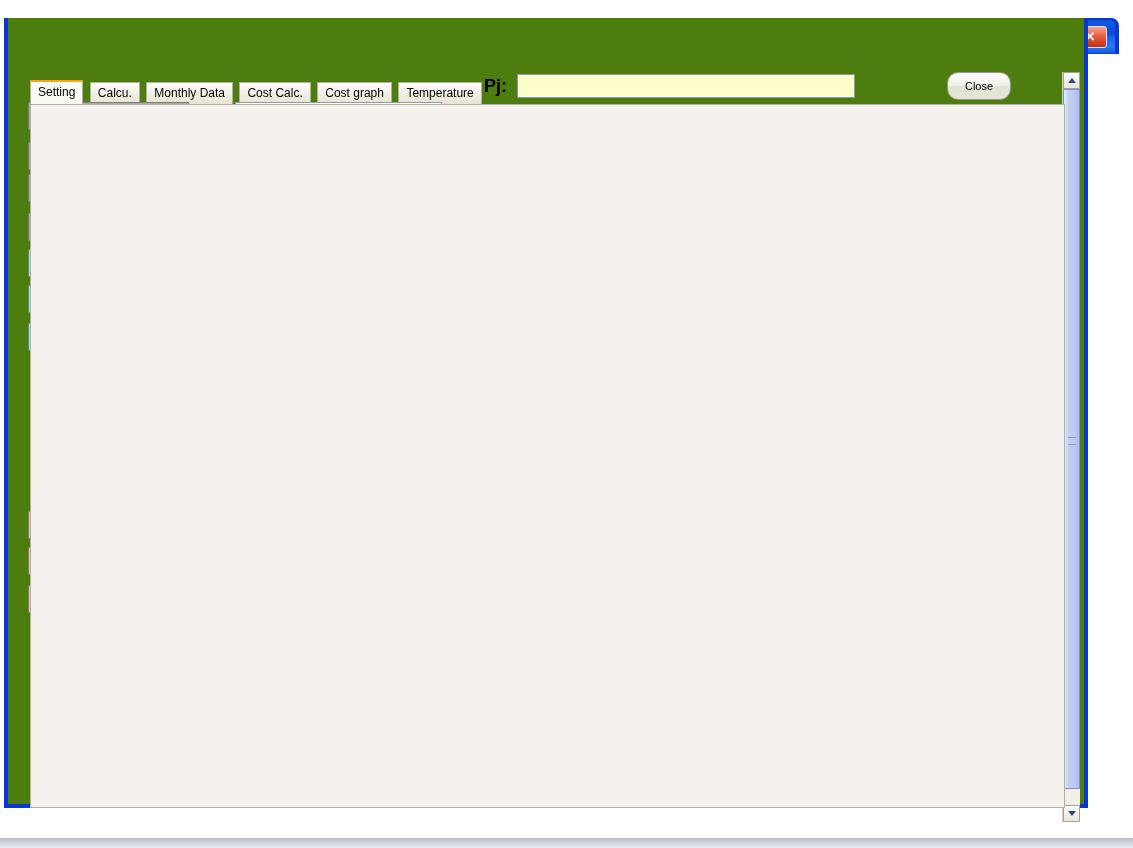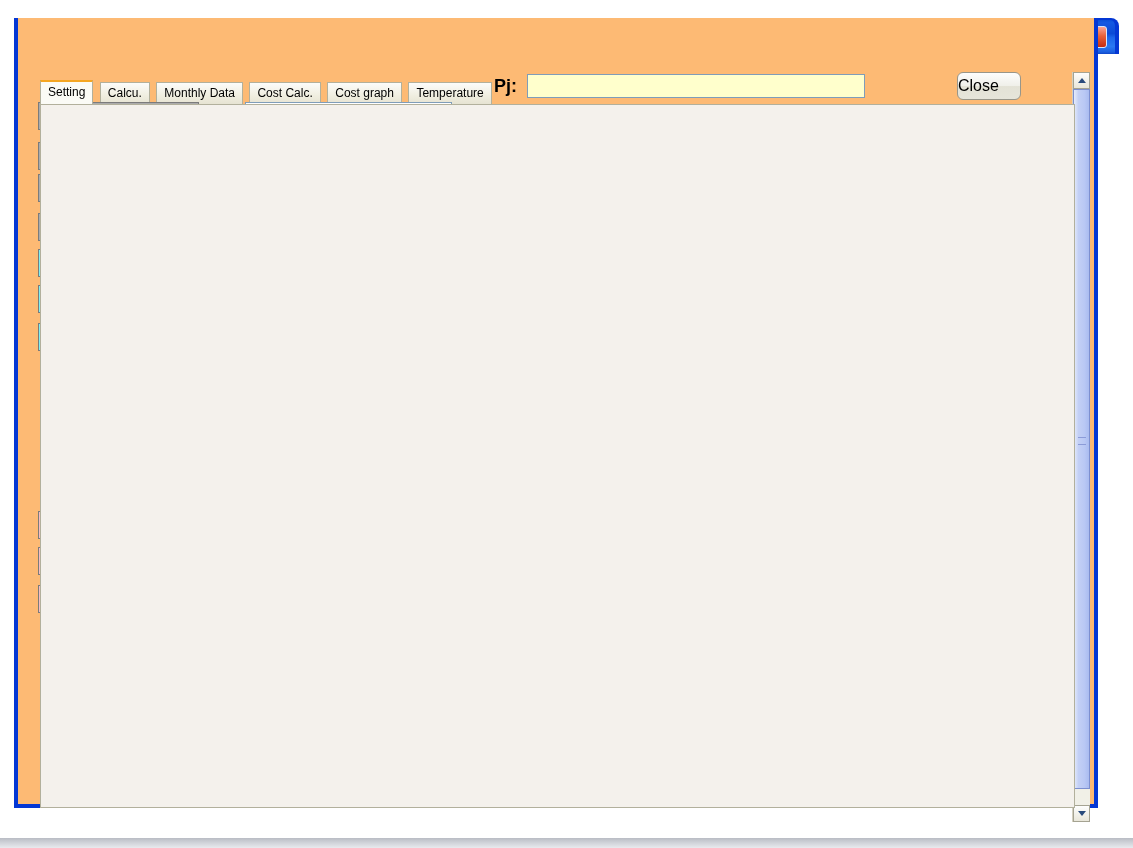--- a/index.html
+++ b/index.html
@@ -28,28 +28,28 @@
     left: 0;
     top: 838px;
     width: 1133px;
     height: 10px;
     background: linear-gradient(to bottom, #b9bcc4 0%, #cfd2d8 45%, #e8eaee 100%);
   }
 
   
   #window {
     position: absolute;
-    left: 14px;
+    left: 4px;
     top: 18px;
     width: 1084px;
     height: 790px;
     border: 4px solid #0437d4;
     border-top: none;
     box-sizing: border-box;
-    background: #fdba74;
+    background: #4d7c0f;
   }
   #titlebar {
     position: absolute;
     left: 14px;
     top: 18px;
     width: 1105px;
     height: 36px;
     box-sizing: border-box;
     background: linear-gradient(to bottom,
        #0a4fd8 0%, #1358e2 8%, #0b4ad6 40%, #1c66ea 52%,
@@ -147,25 +147,25 @@
     color: #000;
   }
   #close-button {
     position: absolute;
     left: 939px;
     top: 54px;
     width: 64px;
     height: 28px;
     background: linear-gradient(to bottom,#fdfdfd,#f0f0ea 48%,#e3e2d6 52%,#e6e5da);
     border: 1px solid #98968a;
-    border-radius: 6px;
-    box-sizing: border-box;
-    font-size: 16px;
+    border-radius: 11px;
+    box-sizing: border-box;
+    font-size: 11px;
     color: #000;
-    text-align: left;
+    text-align: center;
     line-height: 26px;
     cursor: pointer;
   }
 
   
   #tabstrip {
     position: absolute;
     left: 22px;
     top: 64px;
     height: 22px;

